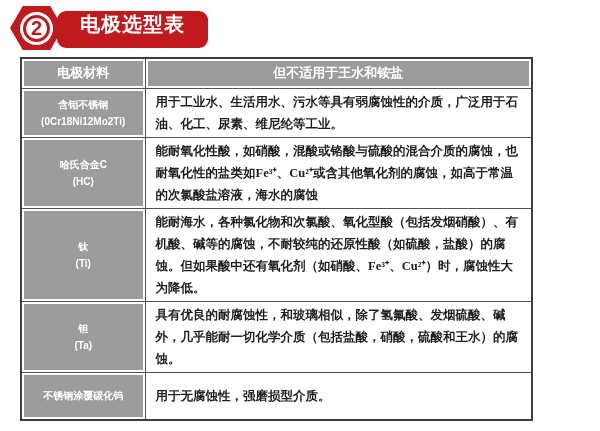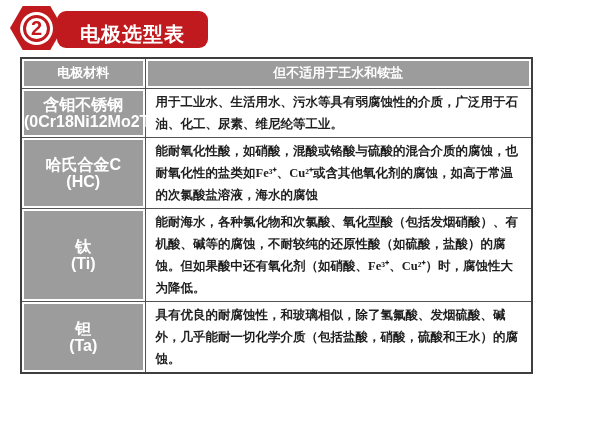--- a/index.html
+++ b/index.html
@@ -11,21 +11,21 @@
     font-family: "Liberation Sans", "DejaVu Sans", sans-serif;
   }
 
   
   .title-pill {
     position: absolute;
     left: 57px; top: 11px;
     width: 151px; height: 37px;
     background: var(--accent, #c01a1e);
     border-radius: 9px;
-    display: flex; align-items: flex-end; justify-content: center;
+    display: flex; align-items: flex-start; justify-content: center;
     color: #ffffff;
     font-size: 20px;
     font-weight: bold;
     letter-spacing: 1px;
     z-index: 1;
   }
   .badge-hex {
     position: absolute;
     left: 10px; top: 6px;
     width: 53px; height: 44px;
@@ -68,21 +68,21 @@
     text-align: center;
     vertical-align: middle;
   }
   .sel-table col.c-mat  { width: 124px; }
   .sel-table td.mat {
     background: var(--grayfill, #9c9c9c);
     box-shadow: inset 0 0 0 2px #ffffff;
     color: #ffffff;
     text-align: center;
     vertical-align: middle;
-    font-size: 16px;
+    font-size: 10px;
     font-weight: bold;
     line-height: 17px;
     padding: 2px;
   }
   .sel-table td.desc {
     background: #ffffff;
     color: #1f1f1f;
     font-size: 12.5px;
     font-weight: bold;
     line-height: 22px;
@@ -143,14 +143,21 @@
         </td>
         <td class="desc">能耐海水，各种氯化物和次氯酸、氧化型酸（包括发烟硝酸）、有机酸、碱等的腐蚀，不耐较纯的还原性酸（如硫酸，盐酸）的腐蚀。但如果酸中还有氧化剂（如硝酸、Fe³⁺、Cu²⁺）时，腐蚀性大为降低。</td>
       </tr>
       <tr>
         <td class="mat">
           <div>钽</div>
           <div>(Ta)</div>
         </td>
         <td class="desc">具有优良的耐腐蚀性，和玻璃相似，除了氢氟酸、发烟硫酸、碱外，几乎能耐一切化学介质（包括盐酸，硝酸，硫酸和王水）的腐蚀。</td>
       </tr>
+      <tr>
+        <td class="mat">
+          <div>不锈钢涂覆碳化钨</div>
+          <div></div>
+        </td>
+        <td class="desc">用于无腐蚀性，强磨损型介质。</td>
+      </tr>
     </tbody>
 </table>
 
 </body></html>

